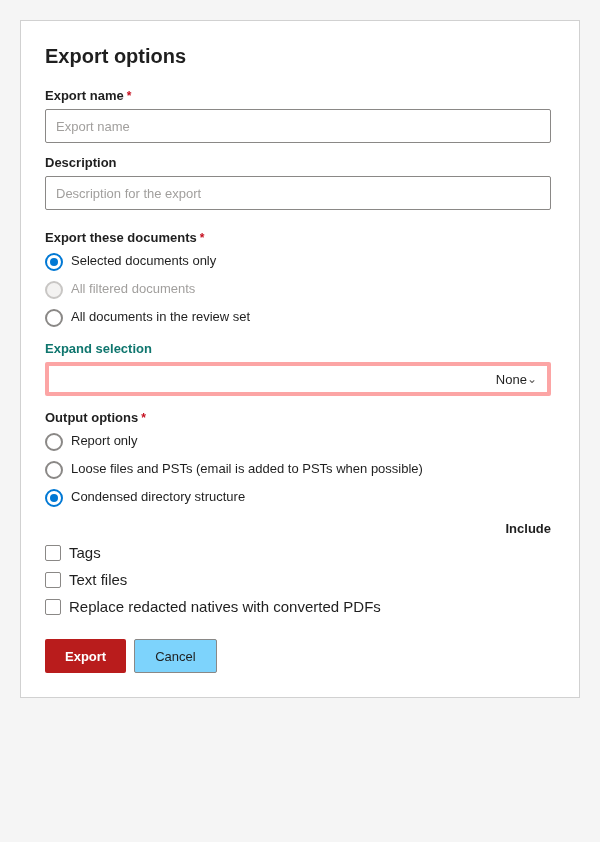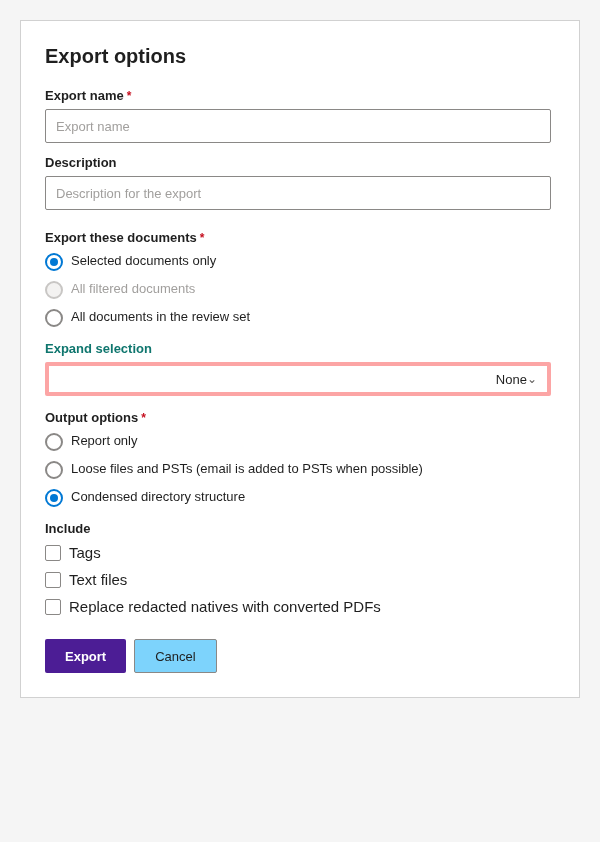--- a/index.html
+++ b/index.html
@@ -195,21 +195,21 @@
       color: #1f1f1f;
     }
 
     .button-row {
       display: flex;
       gap: 8px;
       margin-top: 24px;
     }
 
     .btn-export {
-      background: #4c1d95;
+      background: #b91c1c;
       color: #fff;
       border: none;
       border-radius: 2px;
       padding: 6px 20px;
       font-size: 13px;
       font-weight: 600;
       cursor: pointer;
       height: 34px;
     }
 
@@ -223,20 +223,21 @@
       font-weight: 400;
       cursor: pointer;
       height: 34px;
     }
 
     .include-label {
       font-size: 13px;
       font-weight: 600;
       color: #1f1f1f;
       margin-bottom: 8px;
+      text-align: right;
     }
   </style>
 </head>
 <body>
 
 <div class="card">
   
   <div class="page-title">Export options</div>
 
   

